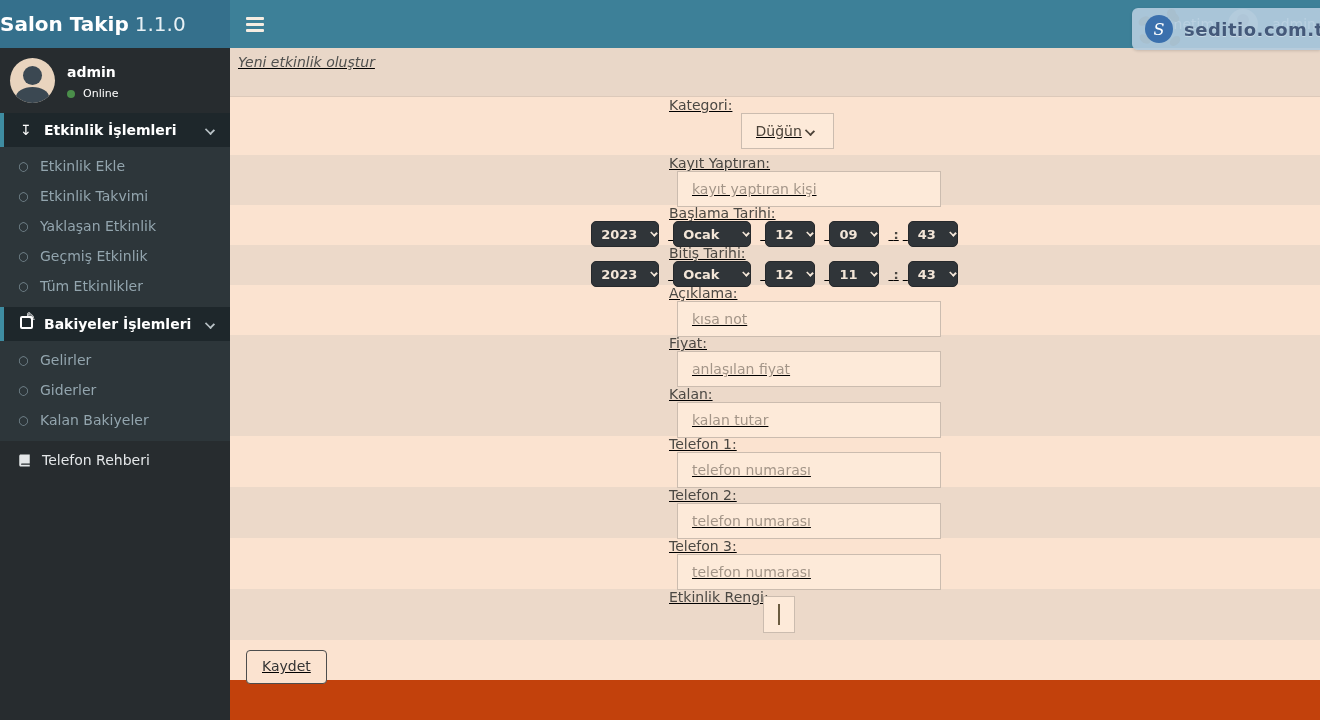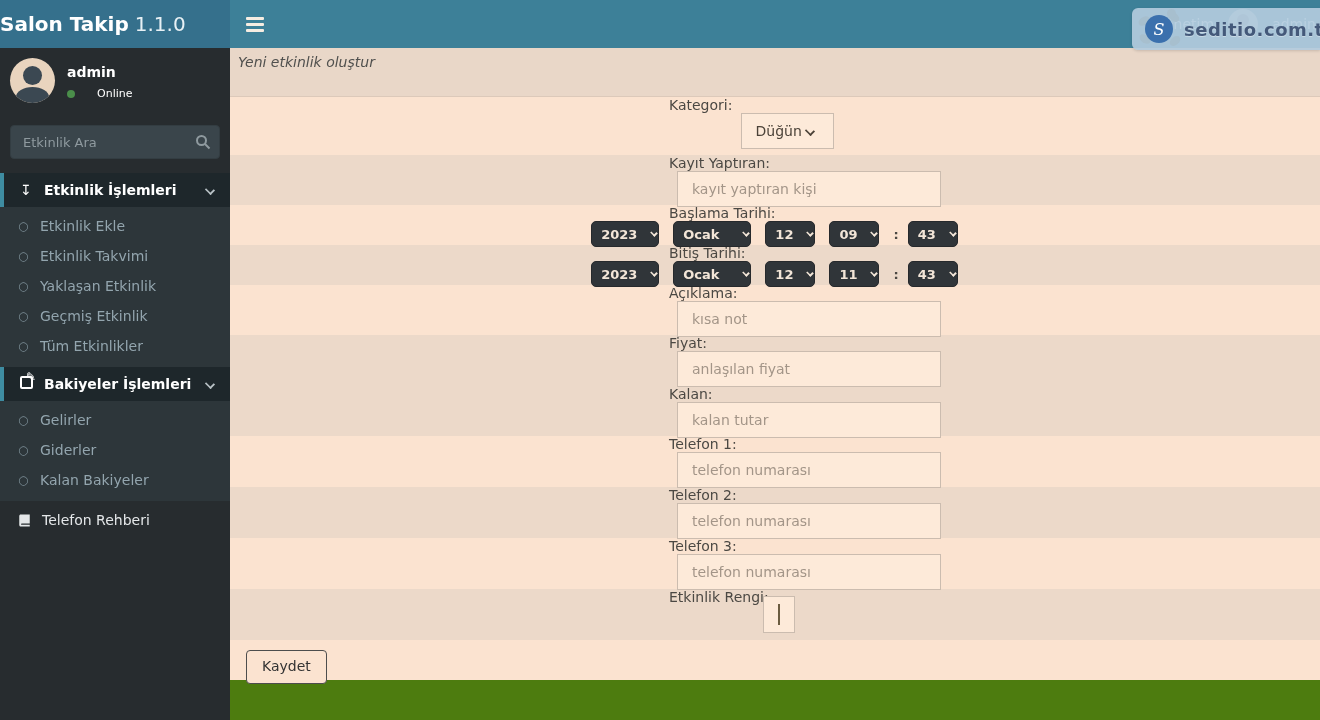--- a/index.html
+++ b/index.html
@@ -46,21 +46,21 @@
   
   .sidebar { position:absolute; left:0; top:48px; width:230px; bottom:0; background:#272c2f; }
   .user-panel { display:flex; padding:10px; align-items:flex-start; gap:12px; }
   .side-avatar { width:45px; height:45px; border-radius:50%; background:#e9d4be; position:relative; overflow:hidden; flex:none; }
   .side-avatar::before { content:""; position:absolute; left:13px; top:8px; width:19px; height:19px;
     border-radius:50%; background:#3b4852; }
   .side-avatar::after { content:""; position:absolute; left:6px; top:29px; width:33px; height:20px;
     border-radius:50% 50% 0 0; background:#3b4852; }
   .user-info { padding-top:6px; }
   .user-name { color:#fff; font-weight:bold; font-size:14px; margin-bottom:7px; }
-  .user-status { color:#fff; font-size:11px; display:flex; align-items:center; gap:22px; }
+  .user-status { color:#fff; font-size:11px; display:flex; align-items:center; gap:8px; }
   .dot { width:8px; height:8px; border-radius:50%; background:#4a8e4a; display:inline-block; }
 
   .search-wrap { margin:12px 10px 14px 10px; position:relative; }
   .search-input { width:100%; height:34px; background:#3a454b; border:1px solid #333d42; border-radius:4px;
     color:#cfd8dc; font-size:13px; padding:0 34px 0 12px; outline:none;
     font-family:"DejaVu Sans","Liberation Sans",sans-serif; }
   .search-input::placeholder { color:#8f9a9f; }
   .search-btn { position:absolute; right:6px; top:7px; width:22px; height:22px; background:none; border:none; cursor:pointer; }
 
   .menu { list-style:none; }
@@ -72,21 +72,21 @@
   .submenu { list-style:none; background:#2d363a; padding:4px 0 6px 0; }
   .submenu li { display:flex; align-items:center; height:30px; padding-left:18px; color:#93a5ae; font-size:14px; cursor:pointer; }
   .submenu .o { width:22px; font-size:12px; font-weight:bold; color:#7d8f98; }
   .single-item { display:flex; align-items:center; height:38px; padding-left:17px; color:#e4e7e9; font-size:14px; cursor:pointer; }
   .single-item svg { margin-right:10px; }
 
   .edit-sq { position:relative; width:13px; height:13px; border:2px solid #fff; border-radius:2px; display:inline-block; }
   .edit-sq::after { content:"\270E"; position:absolute; right:-5px; top:-8px; color:#fff; font-size:12px; transform:rotate(0deg); }
 
   
-  .content { position:absolute; left:230px; top:48px; right:0; bottom:0; background:#4d7c0f; }
+  .content { position:absolute; left:230px; top:48px; right:0; bottom:0; background:#c2410c;text-decoration:underline; }
   .page-title { height:49px; background:#e9d7c8; border-bottom:1px solid #dcc9ba;
     font-style:italic; font-size:14px; color:#50504e; padding:6px 0 0 8px; }
 
   .frow { display:flex; align-items:center; padding-left:8px;flex-direction:column; }
   .frow.light { background:#fbe3d0; }
   .frow.dark  { background:#ecd9c9; }
   .flabel { width:220px; flex:none; font-size:14px; color:#4b4843; }
   .fctrl { flex:1; position:relative; }
 
   .txt { display:block; width:calc(100% + 60px); height:36px; background:#fdead9;
@@ -160,29 +160,20 @@
     <span class="side-avatar"></span>
     <div class="user-info">
       <div class="user-name">admin</div>
       <div class="user-status">
         <span class="dot"></span>
         <span>Online</span>
       </div>
     </div>
   </div>
 
-  <div class="search-wrap">
-    <input class="search-input" placeholder="Etkinlik Ara" style="">
-    <button class="search-btn">
-      <svg width="16" height="16" viewBox="0 0 16 16">
-        <circle cx="6.5" cy="6.5" r="4.5" fill="none" stroke="#8f9a9f" stroke-width="2"></circle>
-        <line x1="10" y1="10" x2="14.5" y2="14.5" stroke="#8f9a9f" stroke-width="2"></line>
-      </svg>
-    </button>
-  </div>
 
   <ul class="menu">
     <li class="menu-header">
       <span class="mh-icon">↧</span>
       <span>Etkinlik İşlemleri</span>
       <span class="chev"></span>
     </li>
     <ul class="submenu">
       <li>
           <span class="o">○</span>

